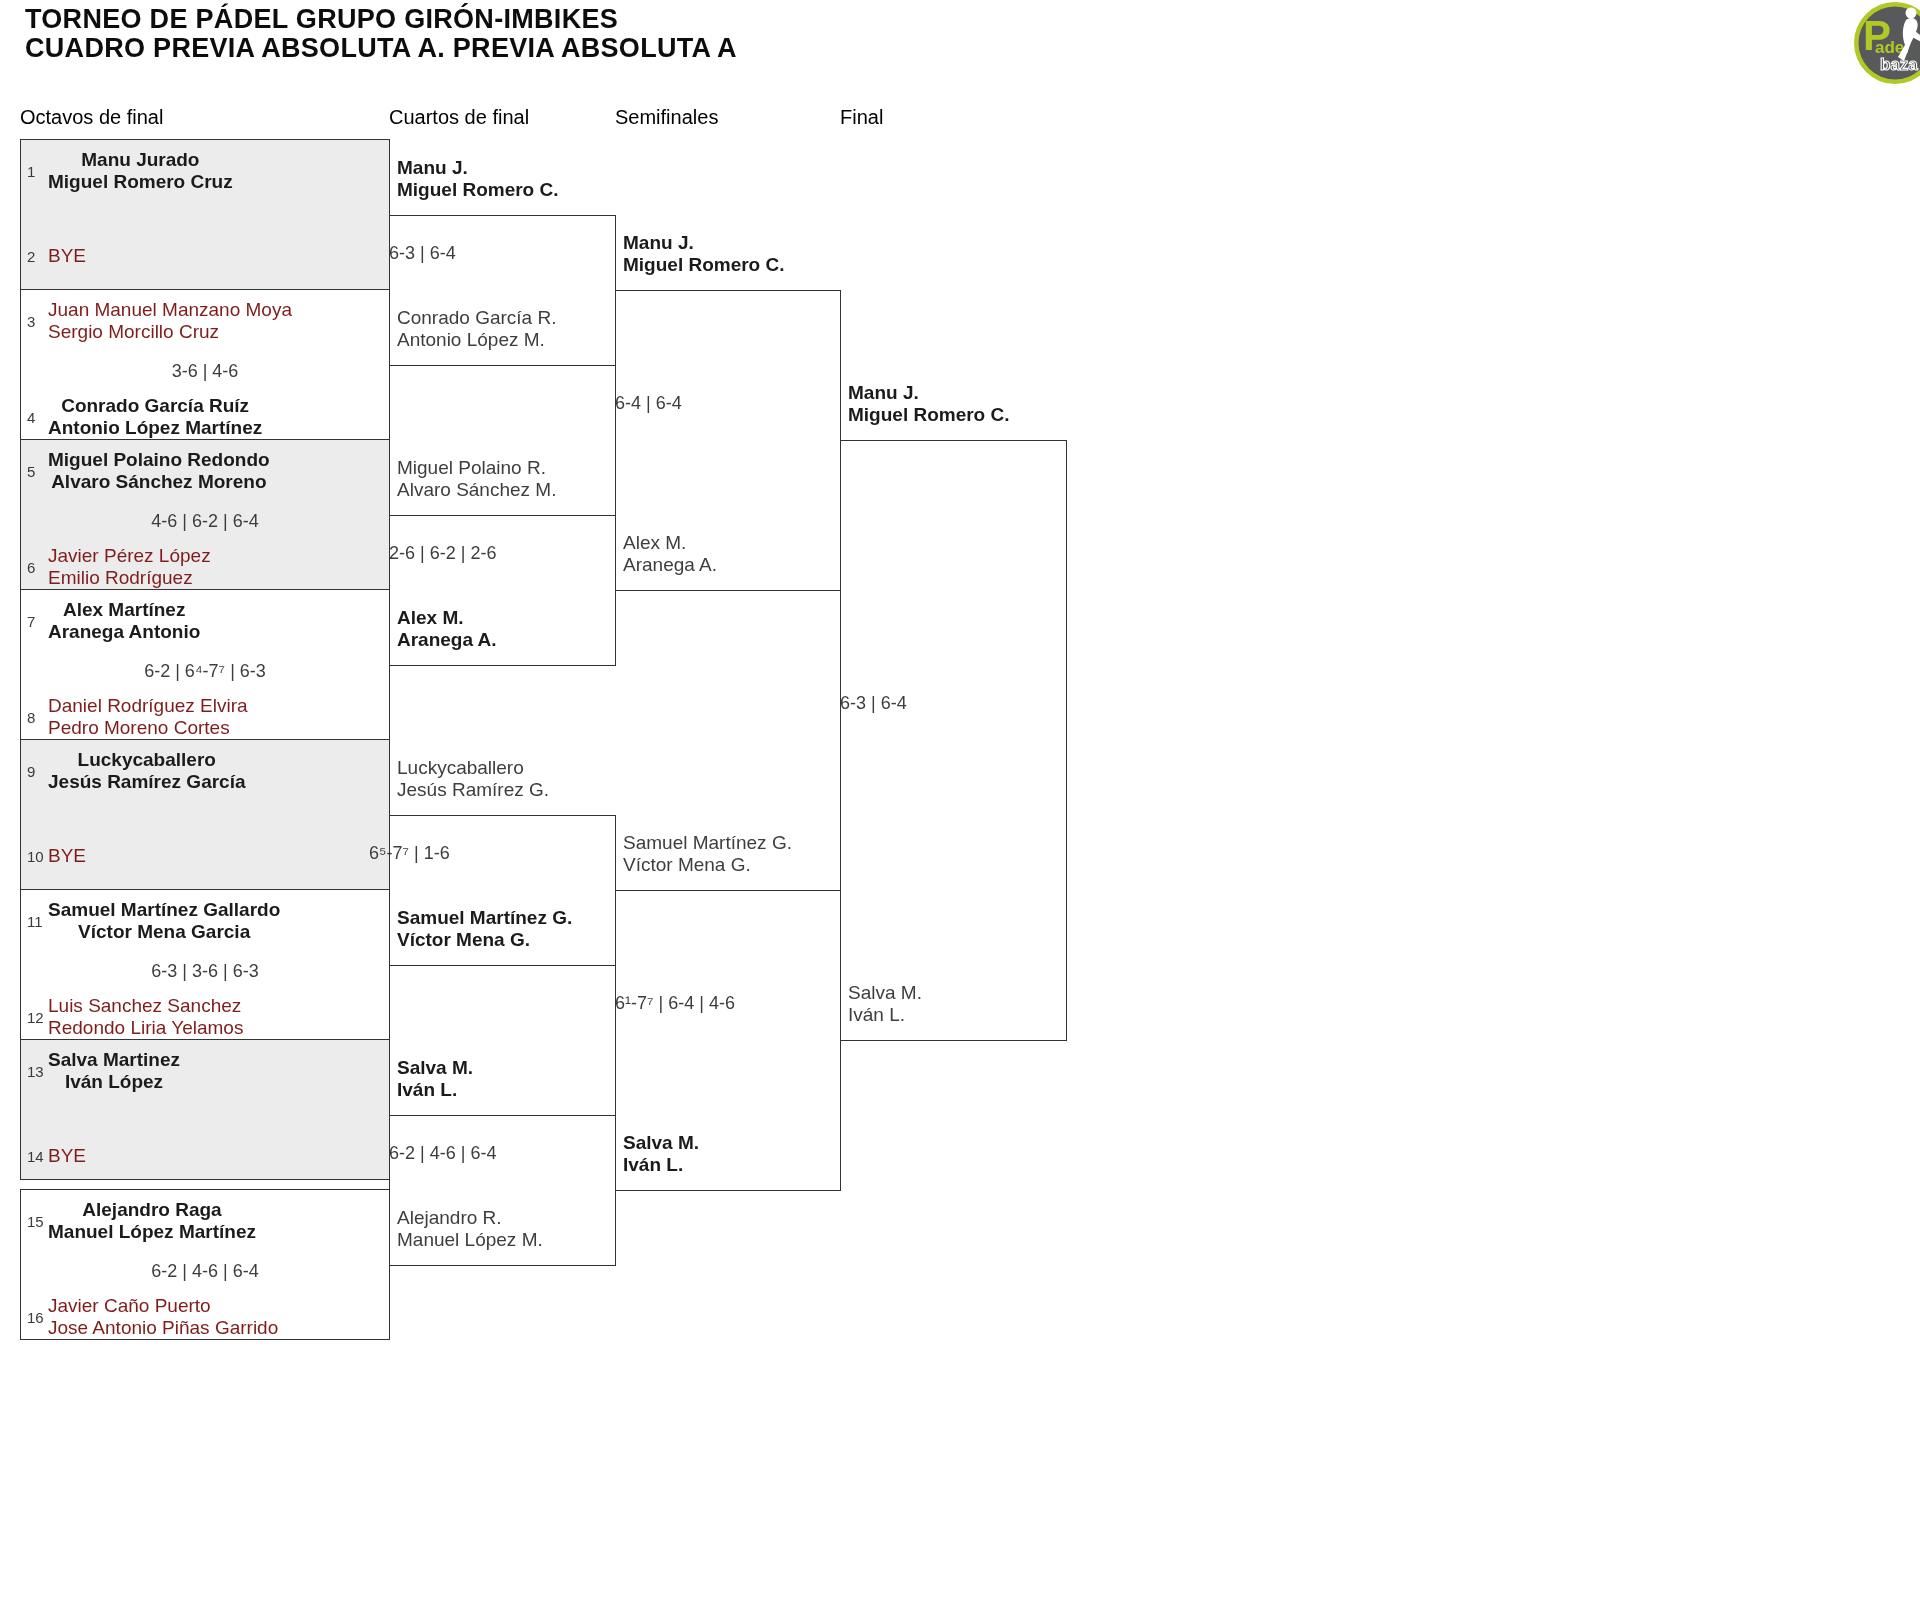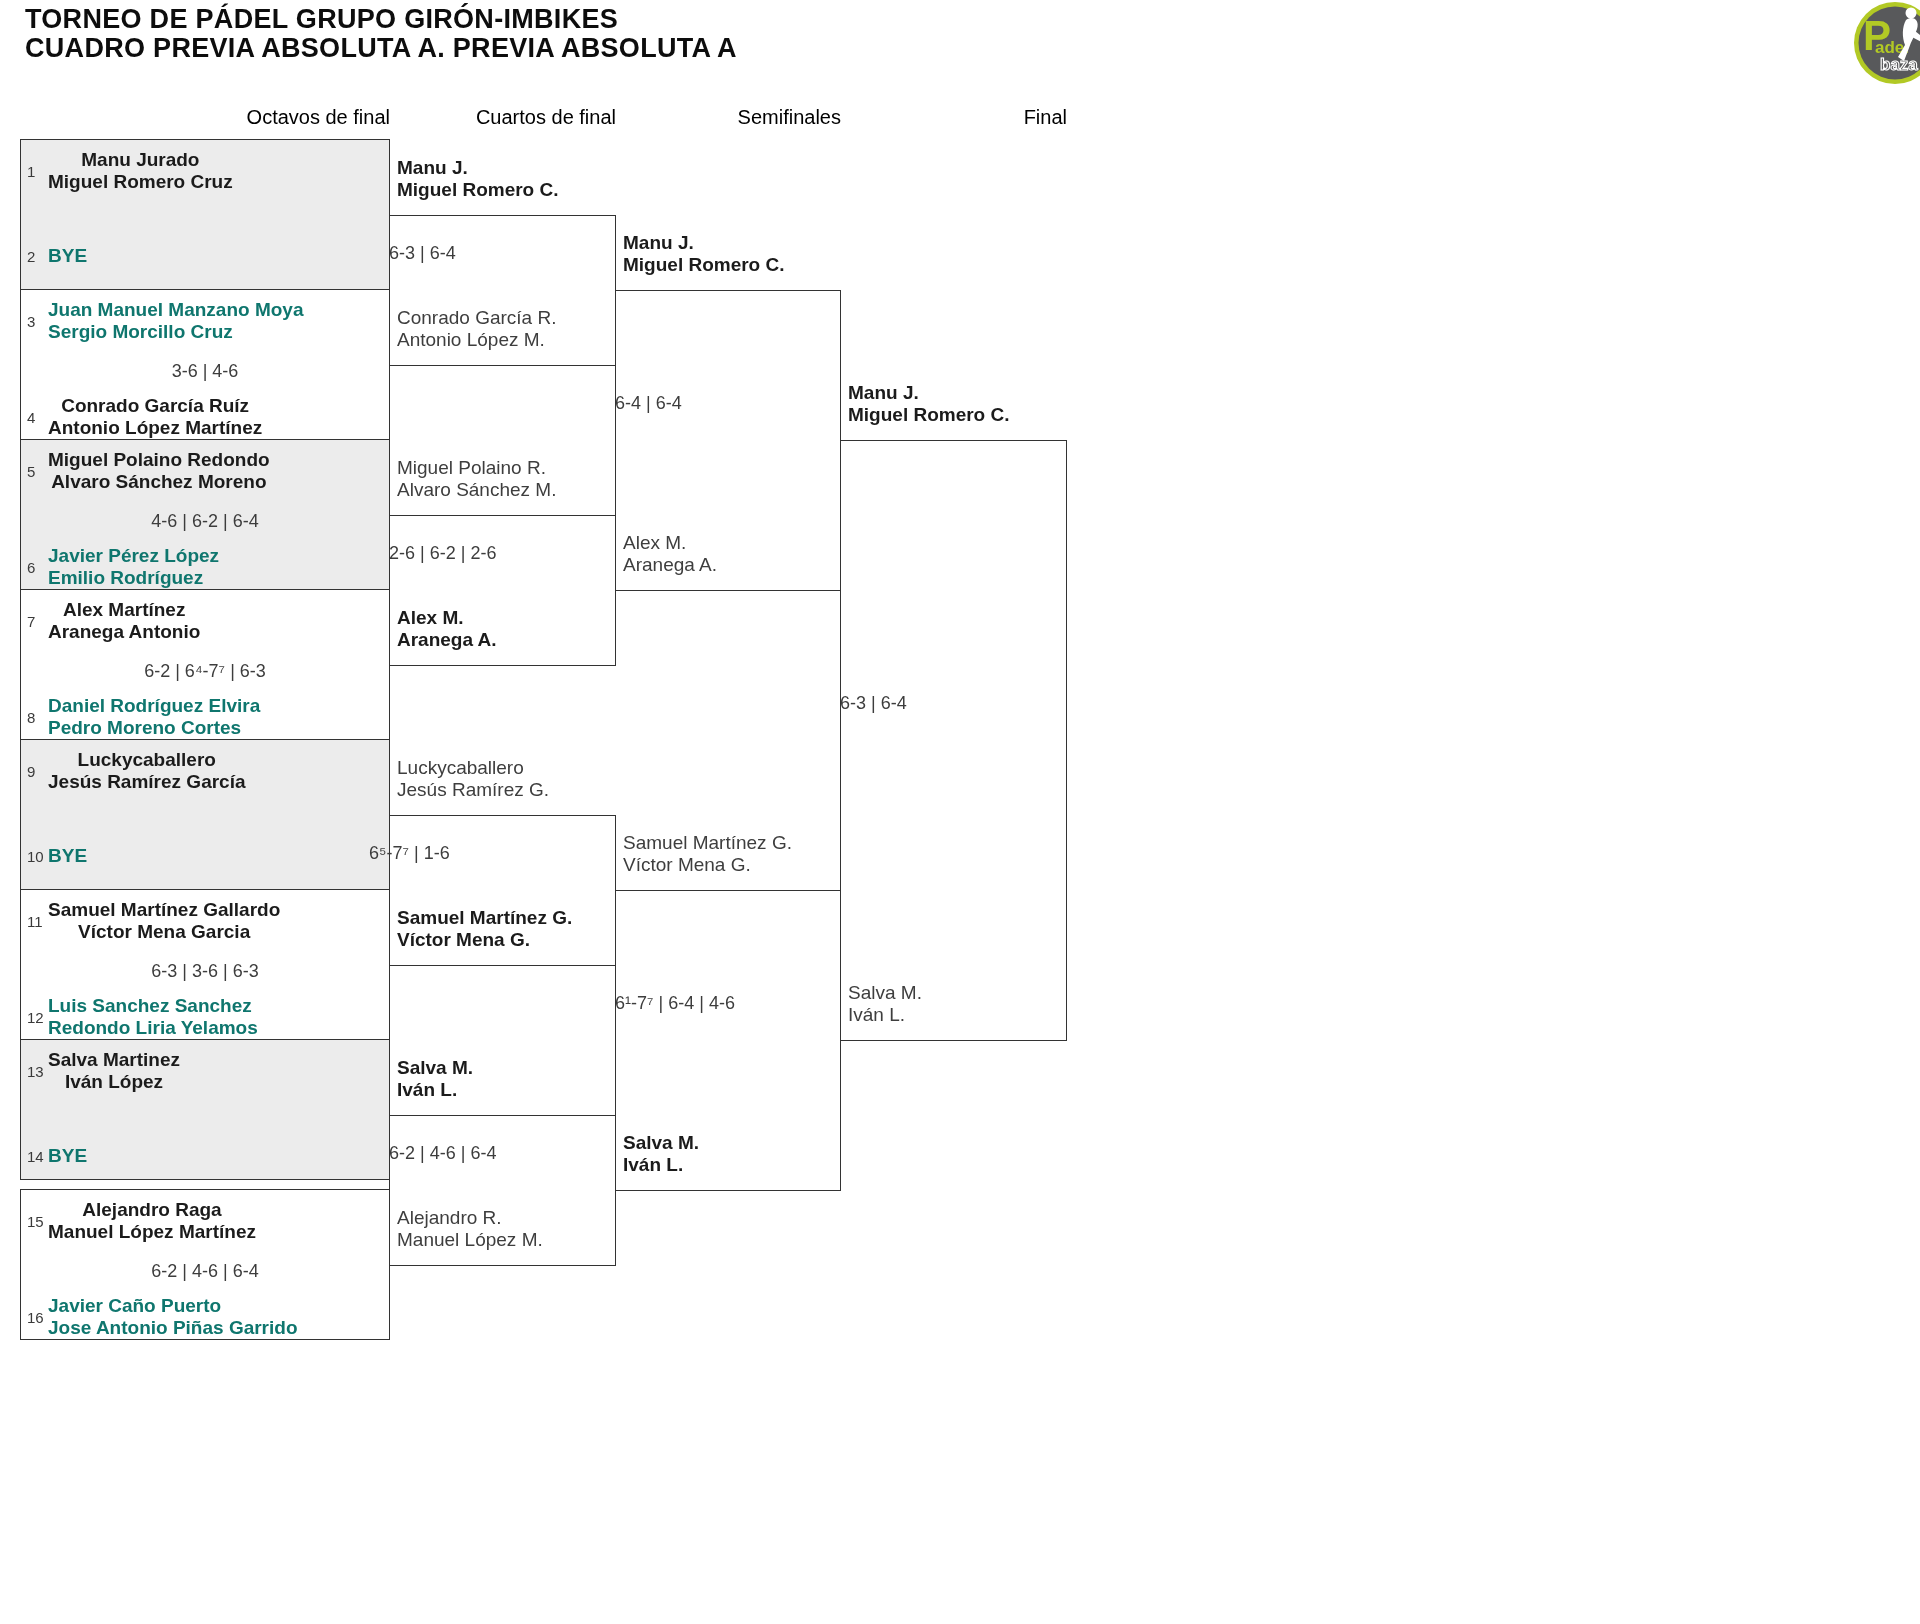--- a/index.html
+++ b/index.html
@@ -1,24 +1,24 @@
 <!DOCTYPE html>
 <html><head>
 <meta charset="utf-8">
 <style>
   html,body{margin:0;padding:0;background:#fff;}
   body{width:1920px;height:1624px;font-family:"Liberation Sans","DejaVu Sans",sans-serif;color:#3e3e3e;}
   .page{position:relative;width:1920px;height:1624px;overflow:hidden;background:#fff;margin-left:20px;}
   .title{position:absolute;left:5px;top:5px;font-size:27px;line-height:28.5px;font-weight:700;color:#0d0d0d;letter-spacing:.3px;}
-  .rhead{position:absolute;top:105px;text-align:right;font-size:20px;line-height:24px;font-weight:500;color:#000;}
+  .rhead{position:absolute;top:105px;text-align:left;font-size:20px;line-height:24px;font-weight:500;color:#000;}
   .box{position:absolute;box-sizing:border-box;border:1px solid #333;background:#fff;}
   .box.shade{background:#ececec;}
   .oteam{position:absolute;left:0;display:flex;align-items:center;}
   .seed{flex:none;width:21px;padding-left:6px;font-size:15px;color:#3a3a3a;}
-  .names{display:flex;flex-direction:column;font-size:19px;line-height:22px;color:#0f766e;font-weight:bold;}
+  .names{display:flex;flex-direction:column;font-size:19px;line-height:22px;color:#7f1d1d;}
   .names.w{font-weight:700;color:#1b1b1b;align-items:center;}
   .slot{position:absolute;display:flex;flex-direction:column;font-size:19px;line-height:22px;color:#3e3e3e;}
   .slot.w{font-weight:700;color:#1b1b1b;justify-content:space-between;}
   .score{position:absolute;text-align:left;font-size:18px;line-height:26px;color:#3d3d3d;}
   .oscore{position:absolute;left:0;width:100%;text-align:center;font-size:18px;line-height:26px;color:#3d3d3d;}
   .logo{position:absolute;left:1833px;top:1px;width:84px;height:84px;}
 </style>
 </head>
 <body>
 

